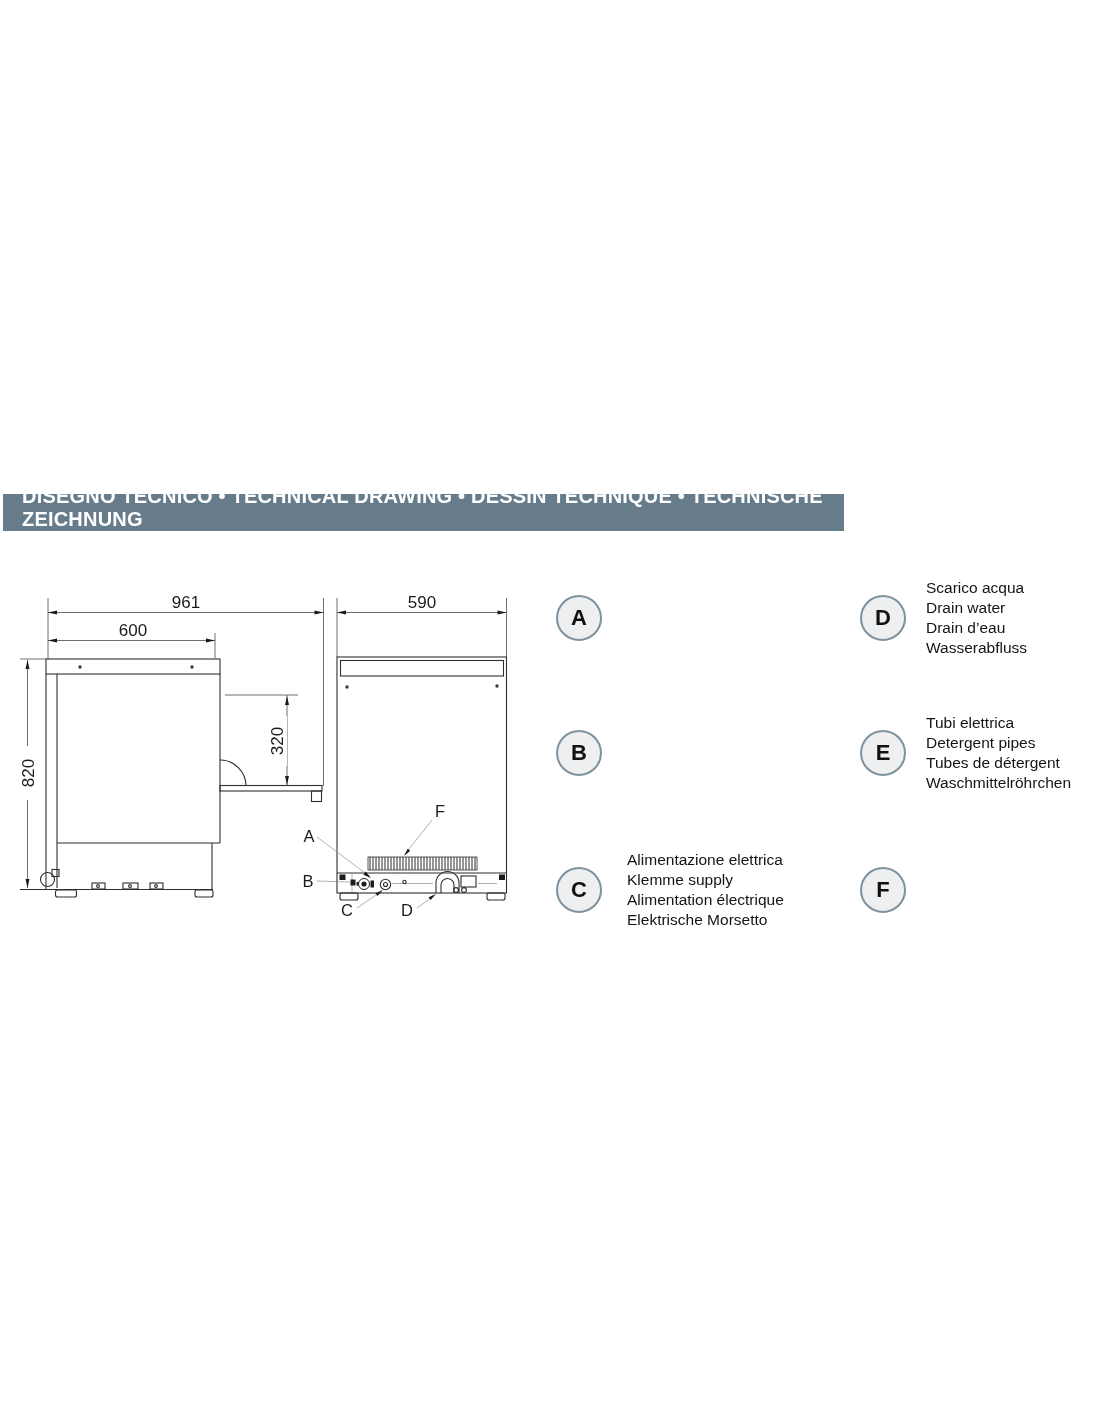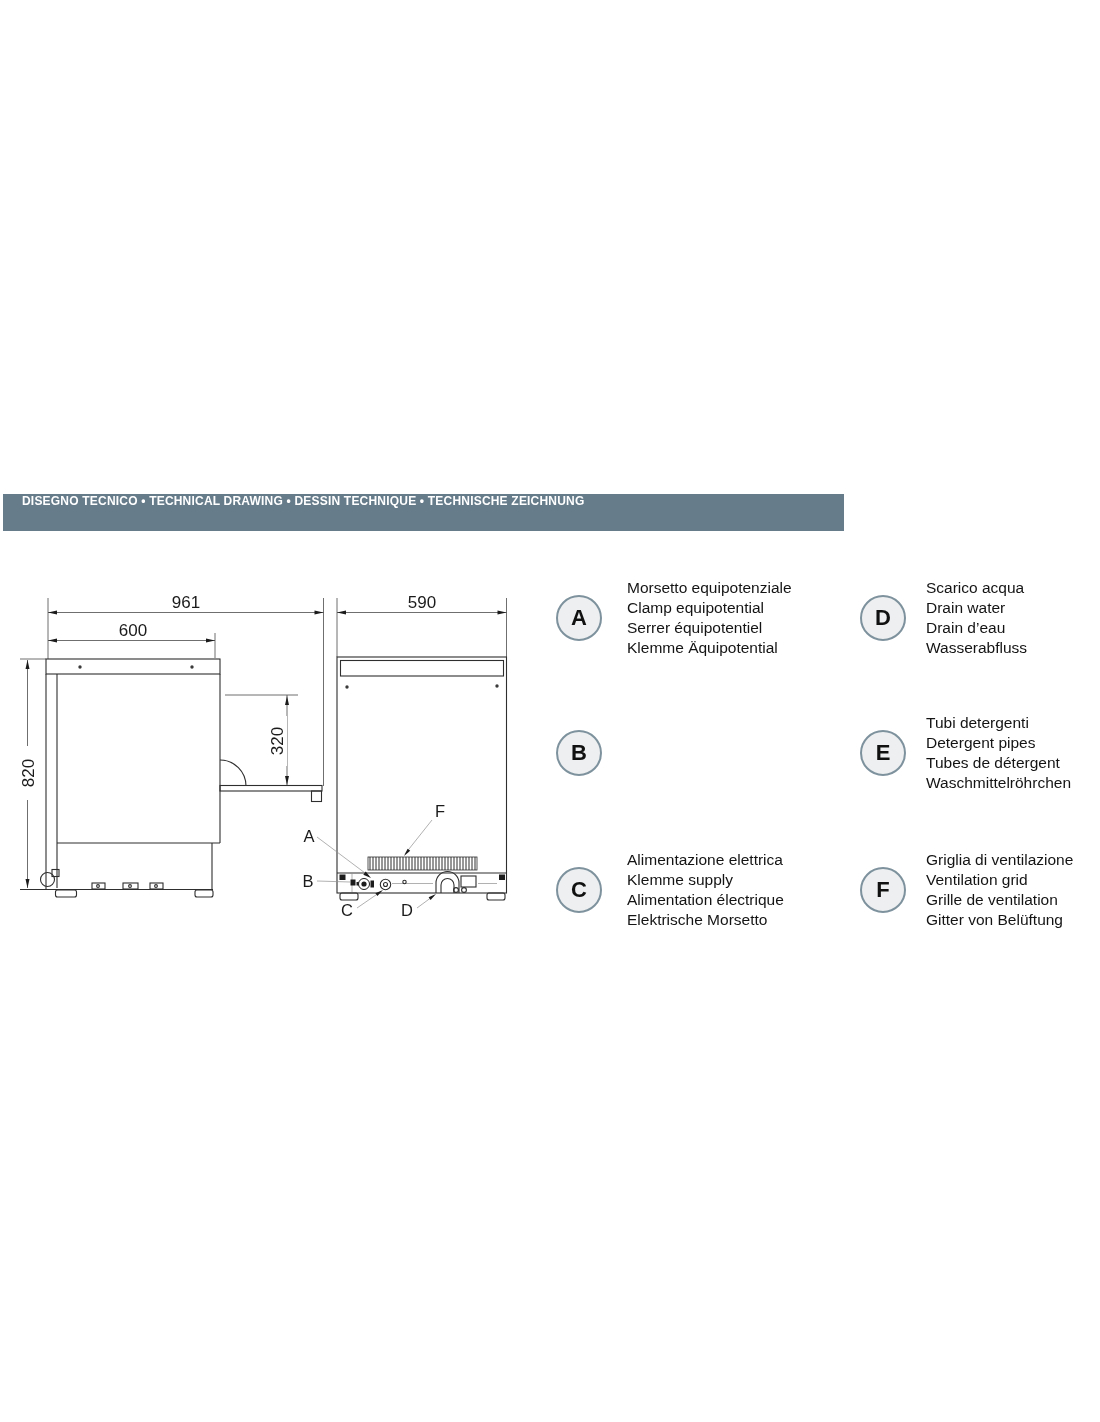--- a/index.html
+++ b/index.html
@@ -1,21 +1,21 @@
 <!DOCTYPE html>
 <html><head>
 <meta charset="utf-8">
 <title>Technical Drawing</title>
 <style>
   html,body{margin:0;padding:0;background:#fff;}
   .page{position:relative;width:1100px;height:1422px;background:#fff;overflow:hidden;
         font-family:"Liberation Sans",sans-serif;}
   .header-bar{position:absolute;left:3px;top:494px;width:822px;height:37px;
-        background:#667c8b;color:#ffffff;font-weight:bold;font-size:12px;
-        letter-spacing:.2px;display:flex;align-items:flex-start;padding-left:19px;}
+        background:#667c8b;color:#ffffff;font-weight:bold;font-size:20px;
+        letter-spacing:.2px;display:flex;align-items:flex-end;padding-left:19px;}
   .drawing-svg{position:absolute;left:0;top:570px;width:560px;height:400px;}
   .drawing-svg text{font-family:"Liberation Sans",sans-serif;font-size:17px;fill:#1b1b1b;}
   .drawing-svg text.callout{font-size:16.5px;}
   .dim{stroke:#4a4a4a;stroke-width:.8;fill:none;}
   .bodyln{stroke:#2e2e2e;stroke-width:1.1;fill:none;}
   .thin{stroke:#8f8f8f;stroke-width:.7;fill:none;}
   .arr{fill:#1b1b1b;stroke:none;}
   .darkfill{fill:#1c1c1c;stroke:none;}
   .legend-row{position:absolute;display:flex;align-items:center;height:84px;}
   .legend-row.col-left{left:556px;width:290px;}
@@ -163,26 +163,20 @@
       <polygon class="arr" points="436,894 430.6,900.1 428.6,897.3"></polygon>
 
       <text class="callout" x="440" y="817" text-anchor="middle">F</text>
       <line class="thin" x1="432" y1="820" x2="405" y2="854"></line>
       <polygon class="arr" points="404,856 407.6,848.7 410.2,850.7"></polygon>
     </g>
   </svg>
 
   <div class="legend-row col-left" style="top:576px">
     <div class="legend-badge">A</div>
-    <div class="legend-lines">
-      <div>Morsetto equipotenziale</div>
-      <div>Clamp equipotential</div>
-      <div>Serrer équipotentiel</div>
-      <div>Klemme Äquipotential</div>
-    </div>
   </div>
 
   <div class="legend-row col-left" style="top:711px">
     <div class="legend-badge">B</div>
   </div>
 
   <div class="legend-row col-left" style="top:848px">
     <div class="legend-badge">C</div>
     <div class="legend-lines">
       <div>Alimentazione elettrica</div>
@@ -198,30 +192,24 @@
       <div>Scarico acqua</div>
       <div>Drain water</div>
       <div>Drain d’eau</div>
       <div>Wasserabfluss</div>
     </div>
   </div>
 
   <div class="legend-row col-right" style="top:711px">
     <div class="legend-badge">E</div>
     <div class="legend-lines">
-      <div>Tubi detergenti</div>
+      <div>Tubi elettrica</div>
       <div>Detergent pipes</div>
       <div>Tubes de détergent</div>
       <div>Waschmittelröhrchen</div>
     </div>
   </div>
 
   <div class="legend-row col-right" style="top:848px">
     <div class="legend-badge">F</div>
-    <div class="legend-lines">
-      <div>Griglia di ventilazione</div>
-      <div>Ventilation grid</div>
-      <div>Grille de ventilation</div>
-      <div>Gitter von Belüftung</div>
-    </div>
   </div>
 
 </div>
 
 </body></html>

